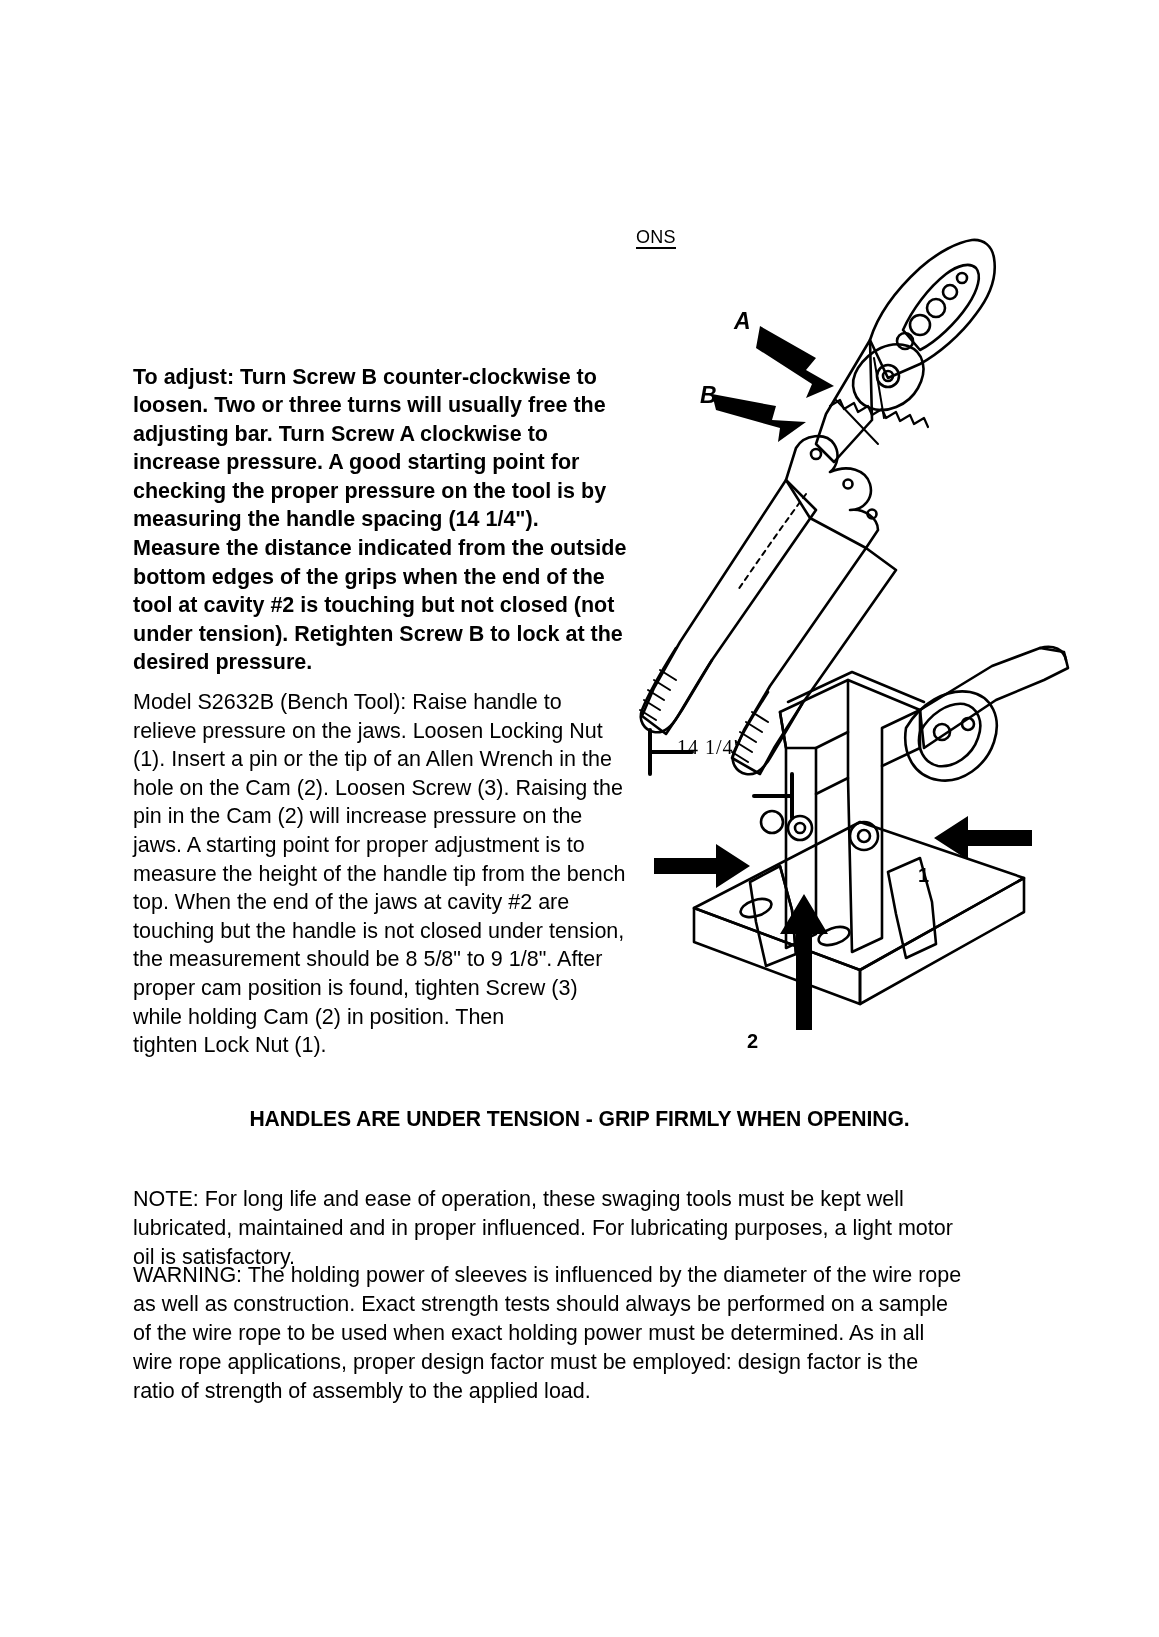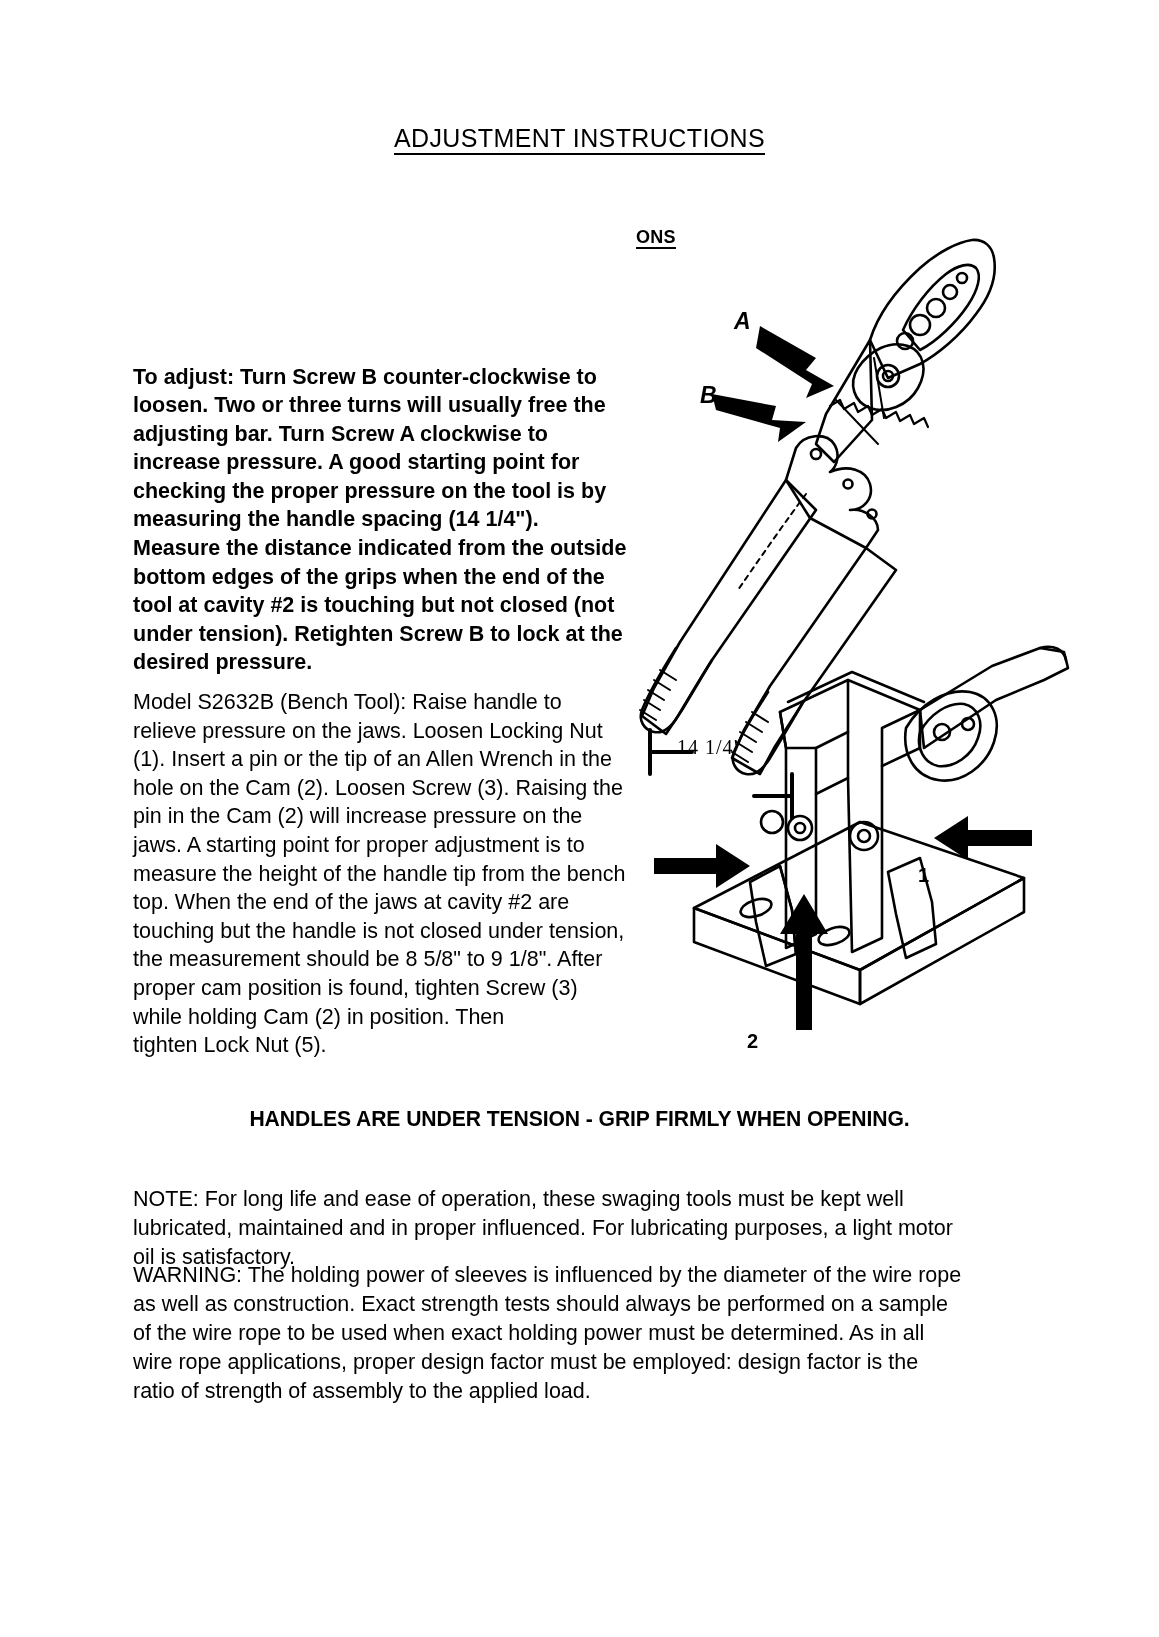--- a/index.html
+++ b/index.html
@@ -35,21 +35,21 @@
     border-bottom: 2px solid #000;
     padding-bottom: 1px;
   }
 
   
   #title-artifact {
     position: absolute;
     top: 228px;
     left: 636px;
     font-size: 18px;
-    font-weight: 700;
+    font-weight: 400;
     letter-spacing: 0.2px;
     border-bottom: 2px solid #000;
     line-height: 1.05;
     color: #000;
   }
 
   
   .col-narrow {
     position: absolute;
     left: 133px;
@@ -115,23 +115,20 @@
   #callout-a { top: 308px; left: 734px; }
   #callout-b { top: 382px; left: 700px; }
   #callout-1 { top: 864px; left: 918px; font-style: normal; font-size: 20px; }
   #callout-2 { top: 1030px; left: 747px; font-style: normal; font-size: 20px; }
 </style>
 </head>
 <body>
 
 <div class="page">
 
-  <div id="doc-title">
-    <span>ADJUSTMENT INSTRUCTIONS</span>
-  </div>
 
   <div id="illustration">
     <svg width="460" height="840" viewBox="0 0 460 840" xmlns="http://www.w3.org/2000/svg">
       <g fill="none" stroke="#000" stroke-width="2.6" stroke-linejoin="round" stroke-linecap="round">
 
         <path d="M250 122 C258 96 276 72 300 50 C318 34 338 24 352 22 C364 21 372 28 374 40
                  C377 58 370 78 356 96 C340 118 318 136 300 146 L268 160 Z"></path>
 
         <path d="M283 112 C292 92 308 70 326 56 C338 47 350 44 356 50 C362 57 358 72 348 87
                  C336 105 316 124 300 132 Z"></path>
@@ -242,21 +239,21 @@
   <div class="callout-letter" id="callout-b">B</div>
   <div class="callout-letter" id="callout-1">1</div>
   <div class="callout-letter" id="callout-2">2</div>
   <div class="dim-label">14 1/4"</div>
 
 
   <p class="col-narrow" id="para-hand-2">To adjust: Turn Screw B counter-clockwise to loosen. Two or three turns will usually free the adjusting bar. Turn Screw A clockwise to increase pressure. A good starting point for checking the proper pressure on the tool is by measuring the handle spacing (14 1/4"). Measure the distance indicated from the outside bottom edges of the grips when the end of the tool at cavity #2 is touching but not closed (not under tension). Retighten Screw B to lock at the desired pressure.</p>
 
   <div class="col-narrow" id="para-bench">
     <span>Model S2632B (Bench Tool): Raise handle to relieve pressure on the jaws. Loosen Locking Nut (1). Insert a pin or the tip of an Allen Wrench in the hole on the Cam (2). Loosen Screw (3). Raising the pin in the Cam (2) will increase pressure on the jaws. A starting point for proper adjustment is to measure the height of the handle tip from the bench top. When the end of the jaws at cavity #2 are touching but the handle is not closed under tension, the measurement should be 8 5/8" to 9 1/8". After proper cam position is found, tighten Screw (3) while holding Cam (2) in position. Then</span><br>
-    <span>tighten Lock Nut (5).</span>
+    <span>tighten Lock Nut (1).</span>
   </div>
 
   <div id="caution-line">HANDLES ARE UNDER TENSION - GRIP FIRMLY WHEN OPENING.</div>
 
   <p class="col-wide" id="para-note">NOTE: For long life and ease of operation, these swaging tools must be kept well lubricated, maintained and in proper influenced. For lubricating purposes, a light motor oil is satisfactory.</p>
 
   <p class="col-wide" id="para-warning">WARNING: The holding power of sleeves is influenced by the diameter of the wire rope as well as construction. Exact strength tests should always be performed on a sample of the wire rope to be used when exact holding power must be determined. As in all wire rope applications, proper design factor must be employed: design factor is the ratio of strength of assembly to the applied load.</p>
 
 </div>
 

